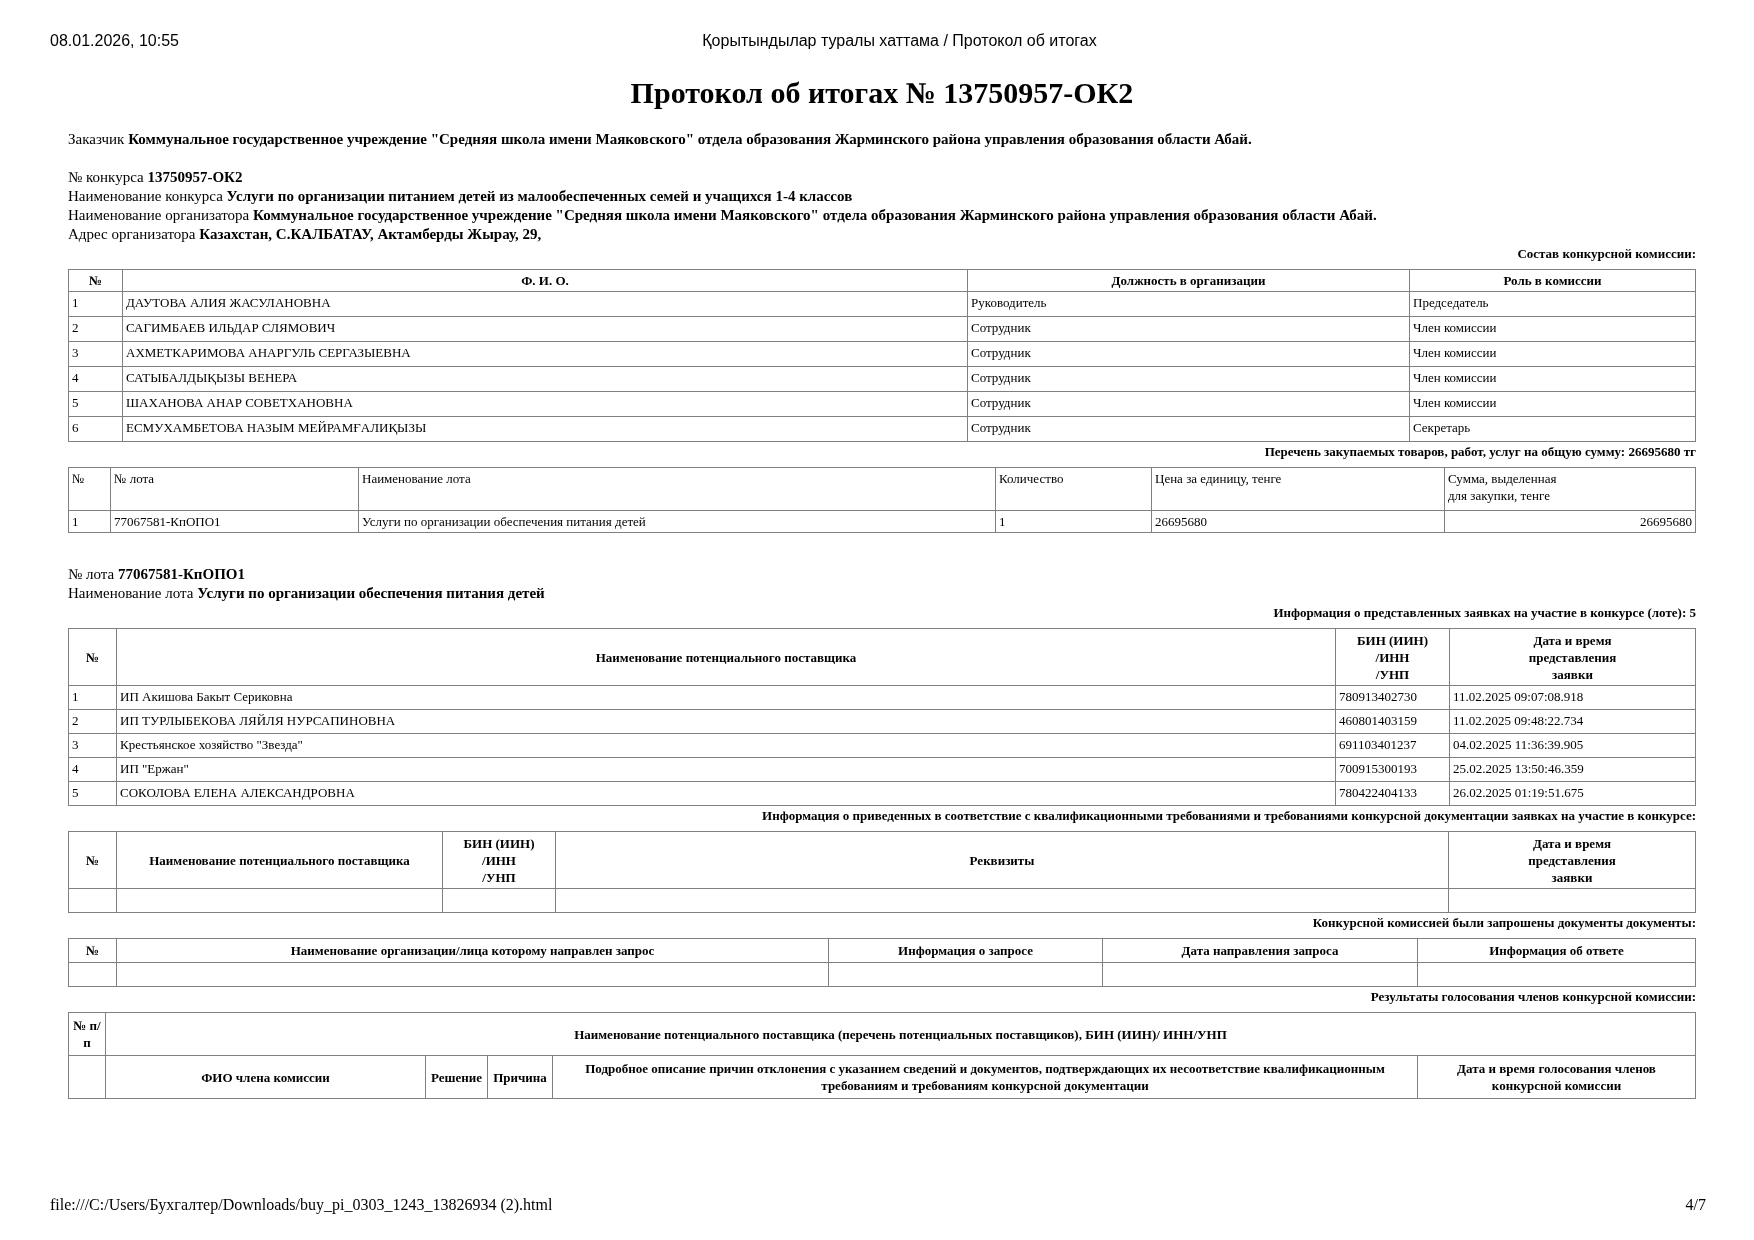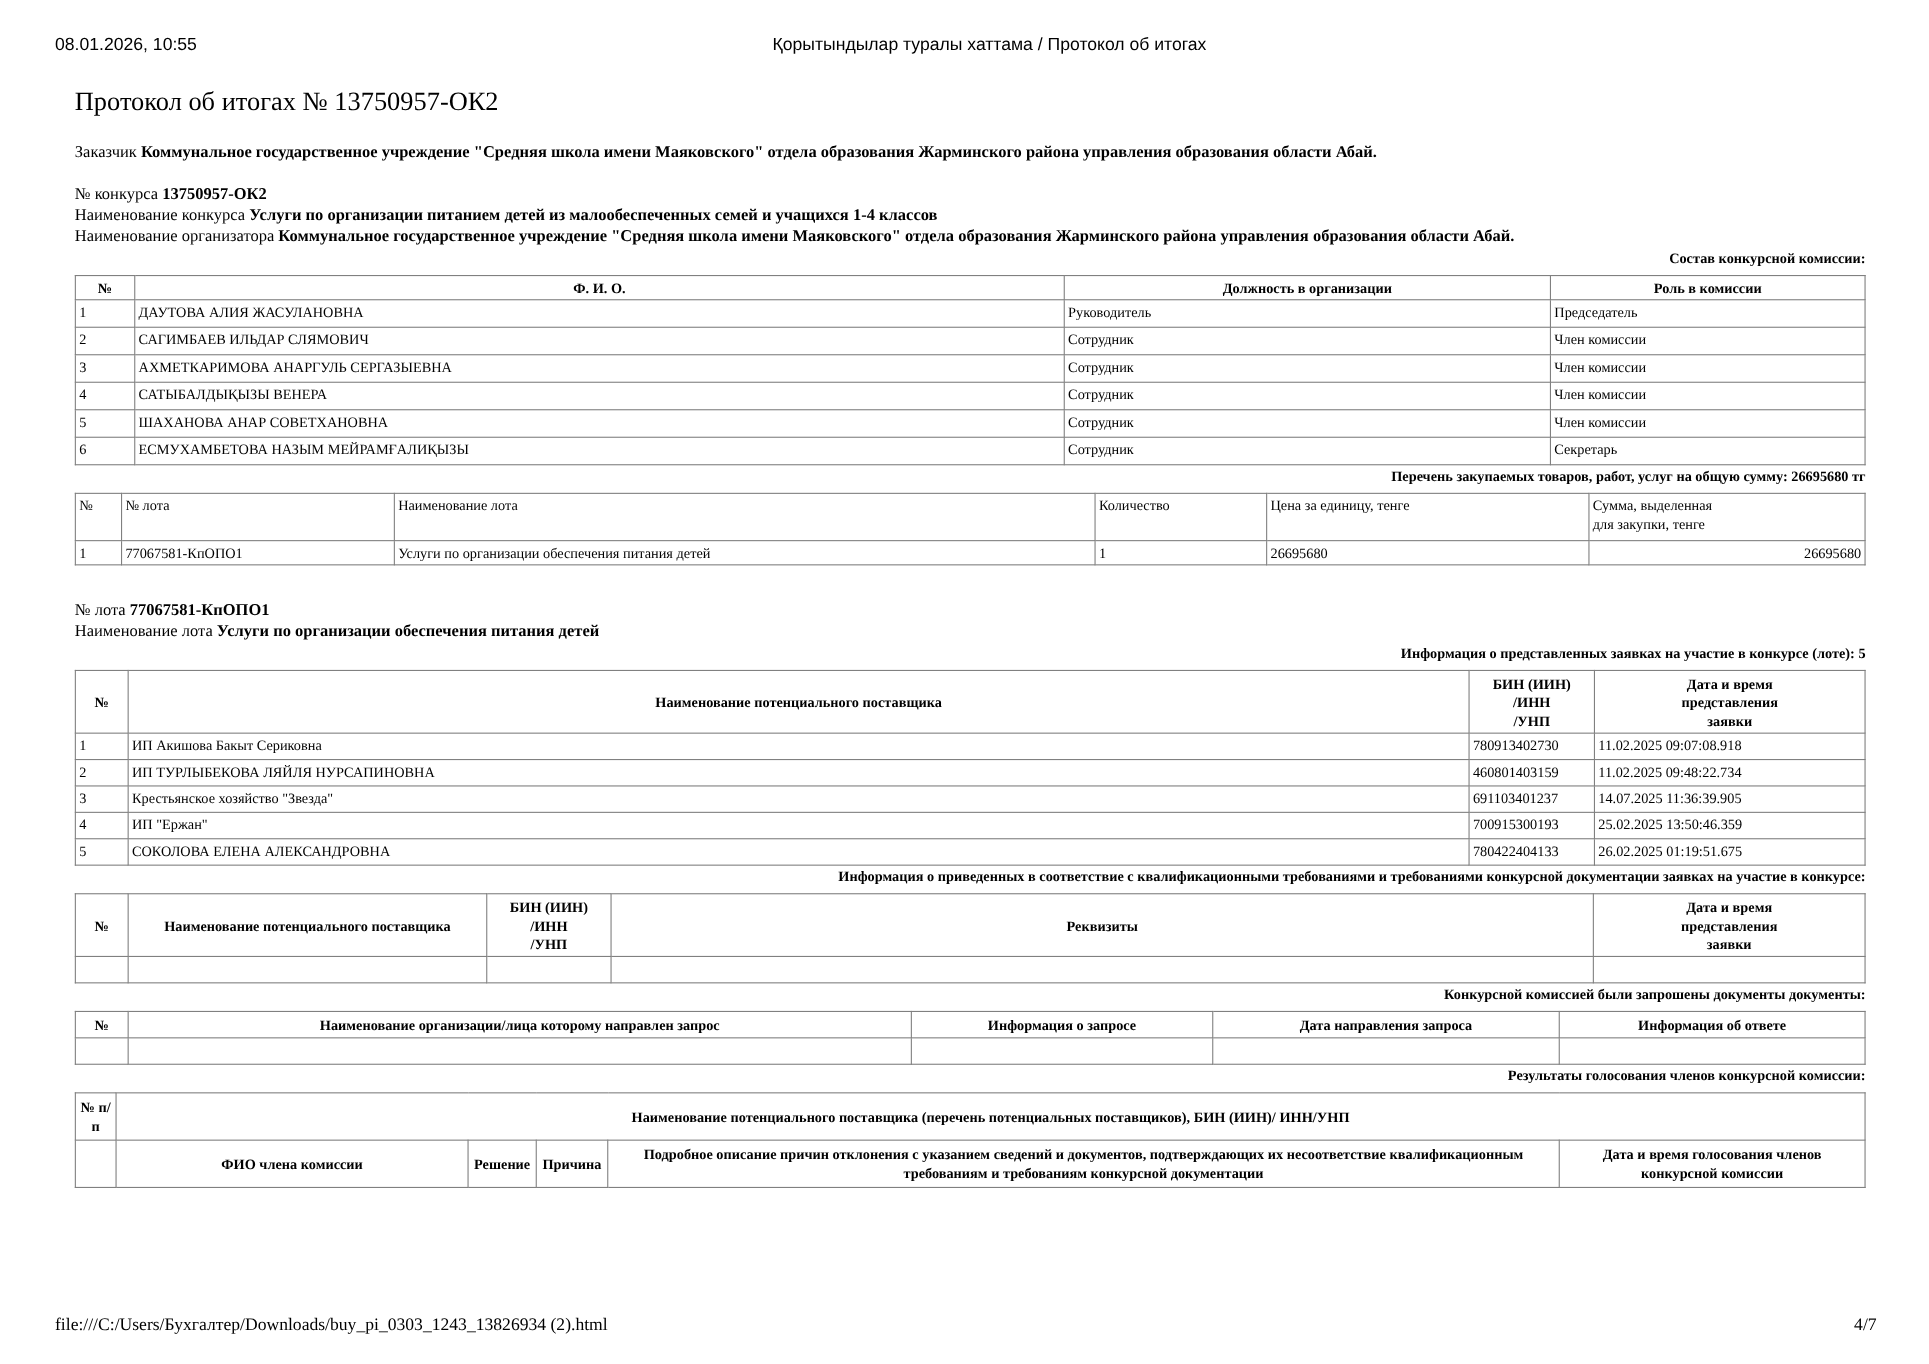--- a/index.html
+++ b/index.html
@@ -13,21 +13,21 @@
     .ph-left { position: absolute; left: 50px; top: 0; }
     .ph-center { position: absolute; left: 0; right: 0; top: 0; text-align: center; padding-left: 45px; }
     .pf-left { position: absolute; left: 50px; top: 0; }
     .pf-right { position: absolute; right: 48px; top: 0; }
 
     .content {
       position: absolute; left: 68px; top: 78px; width: 1628px;
       font-family: "Liberation Serif", serif; font-size: 15px; line-height: 19px;
     }
     .doc-title {
-      text-align: left; font-weight: normal; font-size: 24px; line-height: 30px;
+      text-align: center; font-weight: bold; font-size: 30px; line-height: 30px;
       margin: 0 0 22px 0;
     }
     .kv { margin: 0; }
     .kv b { font-weight: bold; }
     .gap { height: 19px; }
     .section-title { font-weight: bold; font-size: 13px; margin: 2px 0 7px 0; line-height: 16px; text-align: right; }
 
     table.doc {
       width: 100%; border-collapse: collapse;
       font-family: "Liberation Serif", serif; font-size: 13px;
@@ -70,20 +70,24 @@
     <b>13750957-ОК2</b>
   </p>
   <p class="kv">
     <span>Наименование конкурса</span>
     <b>Услуги по организации питанием детей из малообеспеченных семей и учащихся 1-4 классов</b>
   </p>
   <p class="kv">
     <span>Наименование организатора</span>
     <b>Коммунальное государственное учреждение "Средняя школа имени Маяковского" отдела образования Жарминского района управления образования области Абай.</b>
   </p>
+  <p class="kv">
+    <span>Адрес организатора</span>
+    <b>Казахстан, С.КАЛБАТАУ, Актамберды Жырау, 29,</b>
+  </p>
 
   <div class="section-title">Состав конкурсной комиссии:</div>
   <table class="doc t-commission">
     <colgroup>
         <col style="width:54px">
         <col style="width:845px">
         <col style="width:442px">
         <col>
       </colgroup>
     <thead>
@@ -208,21 +212,21 @@
         <tr>
           <td>2</td>
           <td>ИП ТУРЛЫБЕКОВА ЛЯЙЛЯ НУРСАПИНОВНА</td>
           <td>460801403159</td>
           <td>11.02.2025 09:48:22.734</td>
         </tr>
         <tr>
           <td>3</td>
           <td>Крестьянское хозяйство "Звезда"</td>
           <td>691103401237</td>
-          <td>14.07.2025 11:36:39.905</td>
+          <td>04.02.2025 11:36:39.905</td>
         </tr>
         <tr>
           <td>4</td>
           <td>ИП "Ержан"</td>
           <td>700915300193</td>
           <td>25.02.2025 13:50:46.359</td>
         </tr>
         <tr>
           <td>5</td>
           <td>СОКОЛОВА ЕЛЕНА АЛЕКСАНДРОВНА</td>

